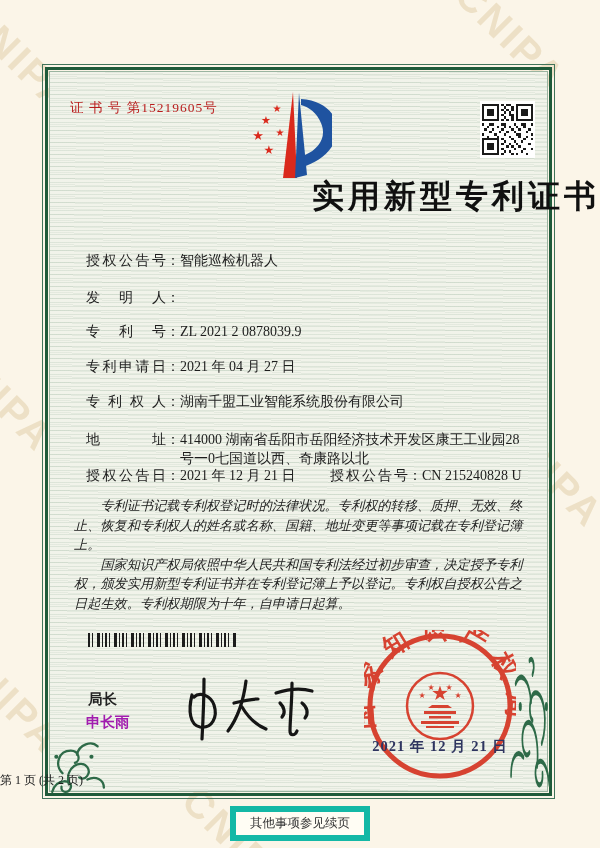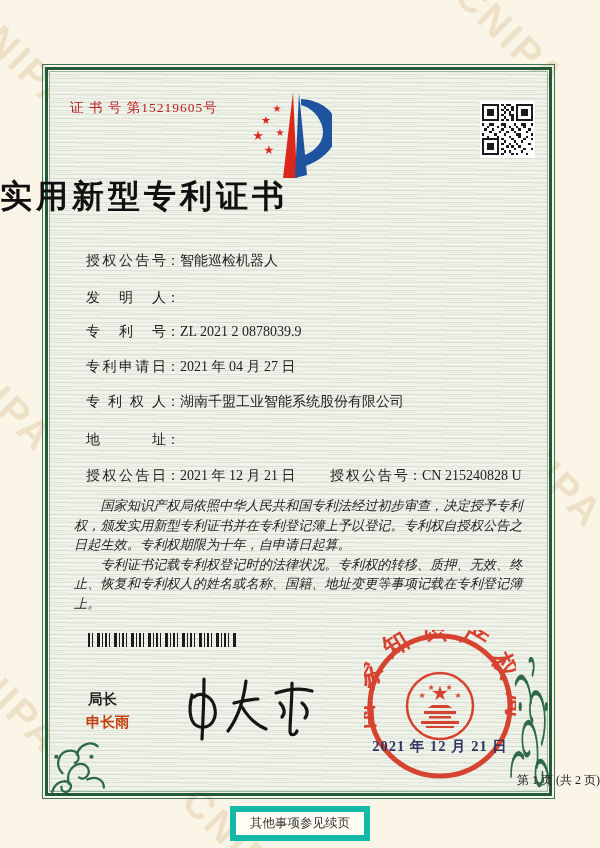--- a/index.html
+++ b/index.html
@@ -25,21 +25,21 @@
   .frame-mid{height:100%; box-sizing:border-box; border:3px solid #1f5a3a; padding:1px;}
   .frame-inner{height:100%; box-sizing:border-box; border:1px solid #9ab4a0;
     background-color:#f1f3ea;
     background-image:
       repeating-linear-gradient(0deg, rgba(96,140,108,.14) 0 1px, transparent 1px 4px),
       repeating-linear-gradient(2deg, rgba(96,140,108,.09) 0 1px, transparent 1px 6px);}
   
   .cert-no{position:absolute; left:70px; top:99px; font-size:13.5px; letter-spacing:1px; color:#b91c1c;}
   .logo{position:absolute; left:246px; top:90px; width:86px; height:92px;}
   .qr{position:absolute; left:480px; top:101px; width:51px; height:53px; background:#fff; padding:2px;}
-  .title{position:absolute; left:0; right:0; top:175px; text-align:left;
+  .title{position:absolute; left:0; right:0; top:175px; text-align:right;
     font-size:32px; font-weight:700; letter-spacing:4px; color:#101010;}
   
   .row{position:absolute; left:86px; width:446px; font-size:14px; line-height:19px; display:flex;}
   .r1{top:251px}.r2{top:288px}.r3{top:322px}.r4{top:357px}.r5{top:392px}.r6{top:430px}.r7{top:466px}
   .lbl{display:inline-block; width:80px; text-align:justify; text-align-last:justify; flex:none;}
   .colon{flex:none;}
   .val{white-space:pre-line; display:inline-block; flex:none; max-width:352px;}
   .val-date{width:142px;}
   .lbl2{display:inline-block; width:78px; text-align:justify; text-align-last:justify; flex:none; margin-left:8px;}
   
@@ -47,30 +47,30 @@
     line-height:19.5px; font-style:italic; color:#222;}
   .paras p{margin:0; text-indent:2em;}
   
   .barcode{position:absolute; left:88px; top:633px; width:150px; height:14px;
     background-image:repeating-linear-gradient(90deg,
       #1c1c1c 0 2px, transparent 2px 4px, #1c1c1c 4px 5px, transparent 5px 9px,
       #1c1c1c 9px 12px, transparent 12px 14px, #1c1c1c 14px 15px, transparent 15px 17px);}
   .director-title{position:absolute; left:88px; top:690px; font-family:"Liberation Sans","DejaVu Sans",sans-serif;
     font-weight:700; font-size:14.5px; color:#222;}
   .director-name{position:absolute; left:86px; top:713px; font-family:"Liberation Sans","DejaVu Sans",sans-serif;
-    font-weight:700; font-size:14.5px; color:#c2410c;}
+    font-weight:700; font-size:14.5px; color:#a21caf;}
   .sig{position:absolute; left:178px; top:672px; width:140px; height:72px;}
   
   .seal{position:absolute; left:364px; top:630px; width:152px; height:152px; opacity:.95;}
   .seal-date{position:absolute; left:362px; top:737px; width:156px; text-align:center;
     font-size:14.5px; font-weight:600; letter-spacing:1px; color:#2f3560;}
   
   .orn-bl{position:absolute; left:46px; top:734px; width:62px; height:62px;}
   .orn-br{position:absolute; left:508px; top:656px; width:46px; height:138px;}
-  .page-no{position:absolute; left:0; right:0; top:772px; text-align:right; font-size:12px; color:#222;}
+  .page-no{position:absolute; left:0; right:0; top:772px; text-align:left; font-size:12px; color:#222;}
   .note-box{position:absolute; left:50%; top:806px; transform:translateX(-50%);
     border:6px solid #14b8a6; background:#fffdf4; padding:3px 14px; font-size:12.5px; color:#333; white-space:nowrap;}
 </style>
 </head>
 <body>
 
 <div class="wm wm1">CNIPA</div>
 <div class="wm wm3">CNIPA</div>
 <div class="wm wm4">CNIPA</div>
 <div class="wm wm5">CNIPA</div>
@@ -131,33 +131,35 @@
   <span class="val">2021 年 04 月 27 日</span>
 </div>
 <div class="row r5">
   <span class="lbl">专利权人</span>
     <span class="colon">：</span>
   <span class="val">湖南千盟工业智能系统股份有限公司</span>
 </div>
 <div class="row r6">
   <span class="lbl">地址</span>
     <span class="colon">：</span>
+  <span class="val">414000 湖南省岳阳市岳阳经济技术开发区康王工业园28
+号一0七国道以西、奇康路以北</span>
 </div>
 <div class="row r7">
   <span class="lbl">授权公告日</span>
     <span class="colon">：</span>
   <span class="val val-date">2021 年 12 月 21 日</span>
   <span class="lbl2">授权公告号</span>
     <span class="colon">：</span>
   <span class="val">CN 215240828 U</span>
 </div>
 
 <div class="paras">
+  <p>专利证书记载专利权登记时的法律状况。专利权的转移、质押、无效、终止、恢复和专利权人的姓名或名称、国籍、地址变更等事项记载在专利登记簿上。</p>
   <p>国家知识产权局依照中华人民共和国专利法经过初步审查，决定授予专利权，颁发实用新型专利证书并在专利登记簿上予以登记。专利权自授权公告之日起生效。专利权期限为十年，自申请日起算。</p>
-  <p>专利证书记载专利权登记时的法律状况。专利权的转移、质押、无效、终止、恢复和专利权人的姓名或名称、国籍、地址变更等事项记载在专利登记簿上。</p>
 </div>
 
 <div class="barcode"></div>
 
 <div class="director-title">局长</div>
 <div class="director-name">申长雨</div>
 
 <svg class="sig" viewBox="0 0 140 70">
   <g fill="none" stroke="#151515" stroke-width="3.2" stroke-linecap="round" stroke-linejoin="round">
     <path d="M14,22 C10,38 12,52 22,54 C34,56 40,44 36,32 C33,23 22,18 16,24"></path>

